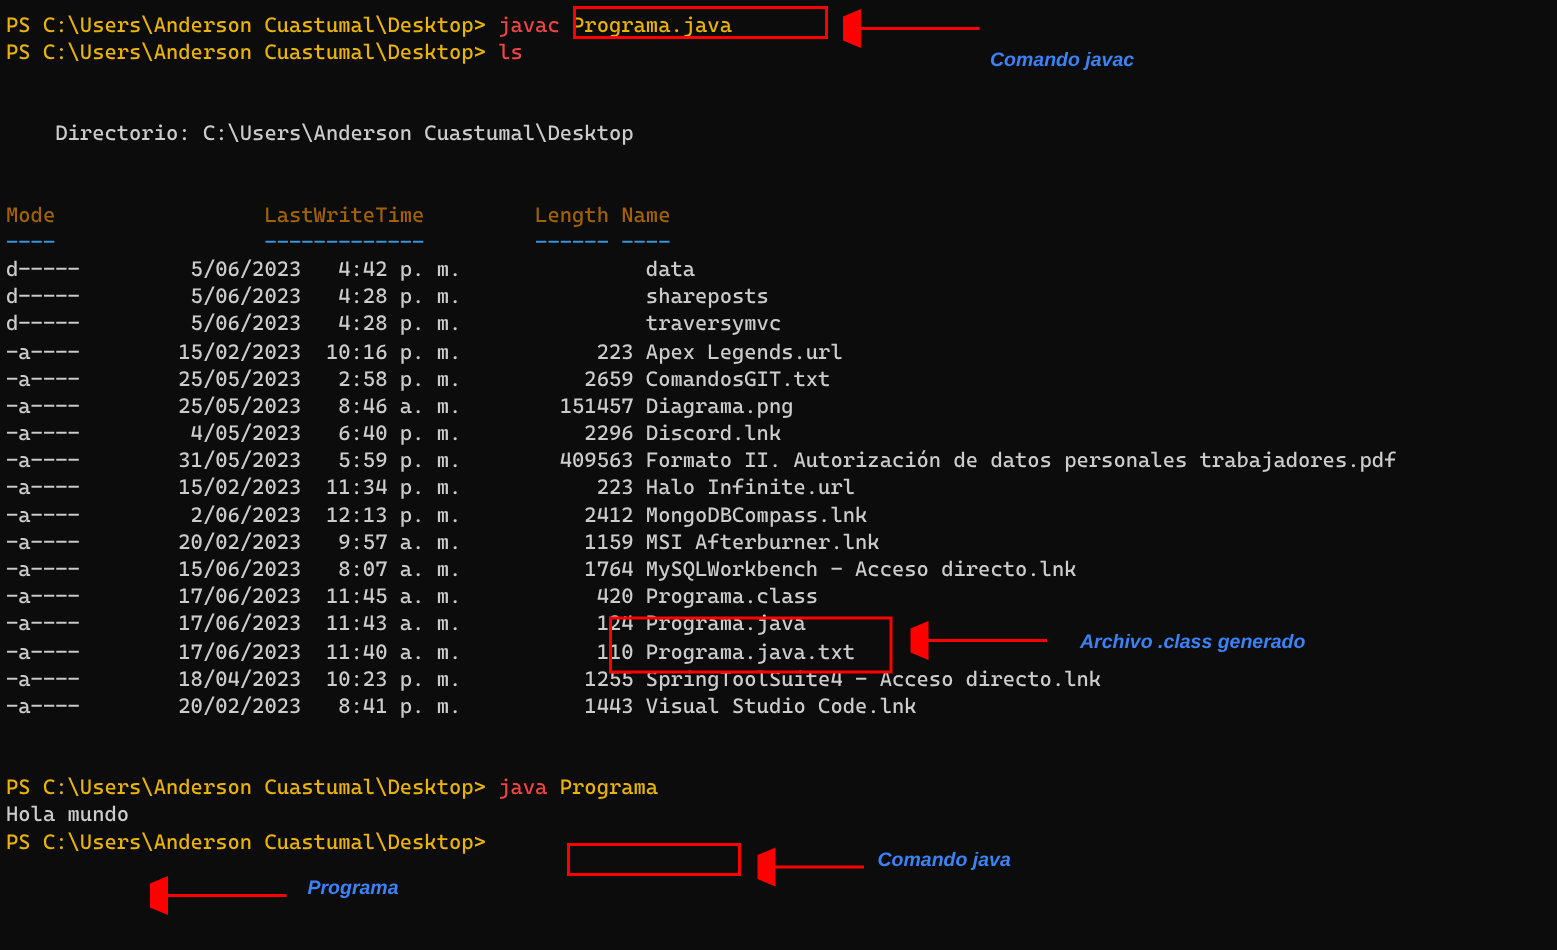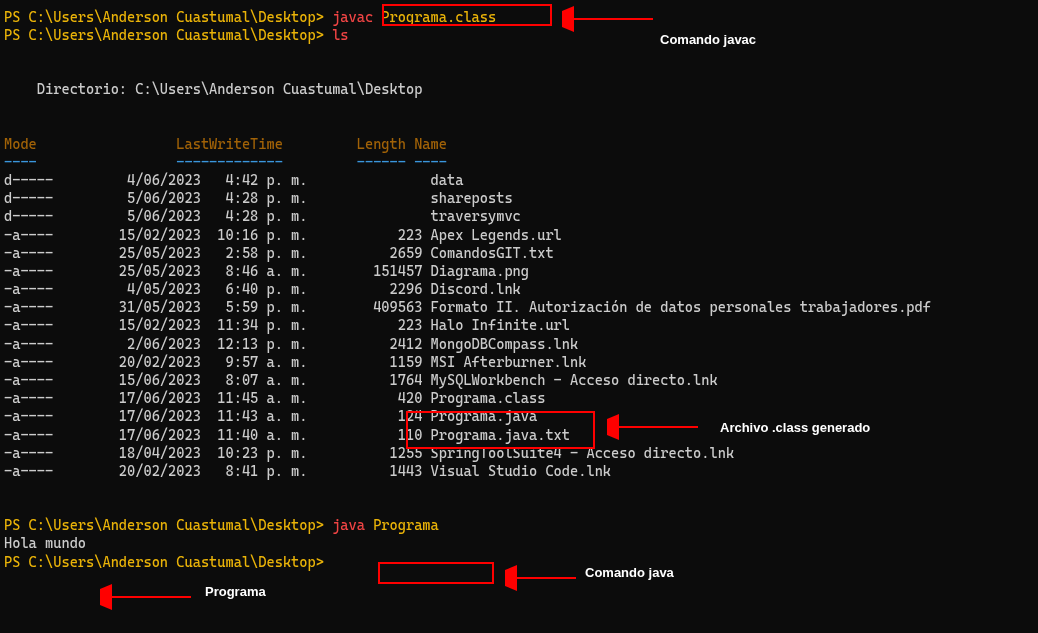--- a/index.html
+++ b/index.html
@@ -53,50 +53,51 @@
       border-top: 5px solid transparent;
       border-bottom: 5px solid transparent;
       border-right: 12px solid #ff0000;
       margin-right: -1px;
     }
     .arrow-red-line {
       height: 2px;
       background: #ff0000;
     }
     .annotation-label {
-      color: #ffffff;
+      color: #3b82f6;
       font-family: Arial, sans-serif;
       font-size: 13px;
       font-weight: bold;
       white-space: nowrap;
+      font-style: italic;
     }
     .blank-line {
       height: 18px;
     }
   </style>
 </head>
 <body>
 
-<div class="terminal-line"><span class="prompt-text">PS C:\Users\Anderson Cuastumal\Desktop&gt; </span><span class="cmd-yellow">javac</span><span class="prompt-text"> Programa.class</span></div>
+<div class="terminal-line"><span class="prompt-text">PS C:\Users\Anderson Cuastumal\Desktop&gt; </span><span class="cmd-yellow">javac</span><span class="prompt-text"> Programa.java</span></div>
 
 <div class="terminal-line"><span class="prompt-text">PS C:\Users\Anderson Cuastumal\Desktop&gt; </span><span class="cmd-yellow">ls</span></div>
 
 <div class="blank-line"></div>
 <div class="blank-line"></div>
 
 <div class="terminal-line">    Directorio: C:\Users\Anderson Cuastumal\Desktop</div>
 
 <div class="blank-line"></div>
 <div class="blank-line"></div>
 
 <div class="terminal-line header-row">Mode                 LastWriteTime         Length Name</div>
 <div class="terminal-line sep-row">----                 -------------         ------ ----</div>
 
 <div id="file-rows">
-    <div class="terminal-line">d-----         4/06/2023   4:42 p. m.               data</div>
+    <div class="terminal-line">d-----         5/06/2023   4:42 p. m.               data</div>
     <div class="terminal-line">d-----         5/06/2023   4:28 p. m.               shareposts</div>
     <div class="terminal-line">d-----         5/06/2023   4:28 p. m.               traversymvc</div>
     <div class="terminal-line">-a----        15/02/2023  10:16 p. m.           223 Apex Legends.url</div>
     <div class="terminal-line">-a----        25/05/2023   2:58 p. m.          2659 ComandosGIT.txt</div>
     <div class="terminal-line">-a----        25/05/2023   8:46 a. m.        151457 Diagrama.png</div>
     <div class="terminal-line">-a----         4/05/2023   6:40 p. m.          2296 Discord.lnk</div>
     <div class="terminal-line">-a----        31/05/2023   5:59 p. m.        409563 Formato II. Autorización de datos personales trabajadores.pdf</div>
     <div class="terminal-line">-a----        15/02/2023  11:34 p. m.           223 Halo Infinite.url</div>
     <div class="terminal-line">-a----         2/06/2023  12:13 p. m.          2412 MongoDBCompass.lnk</div>
     <div class="terminal-line">-a----        20/02/2023   9:57 a. m.          1159 MSI Afterburner.lnk</div>

